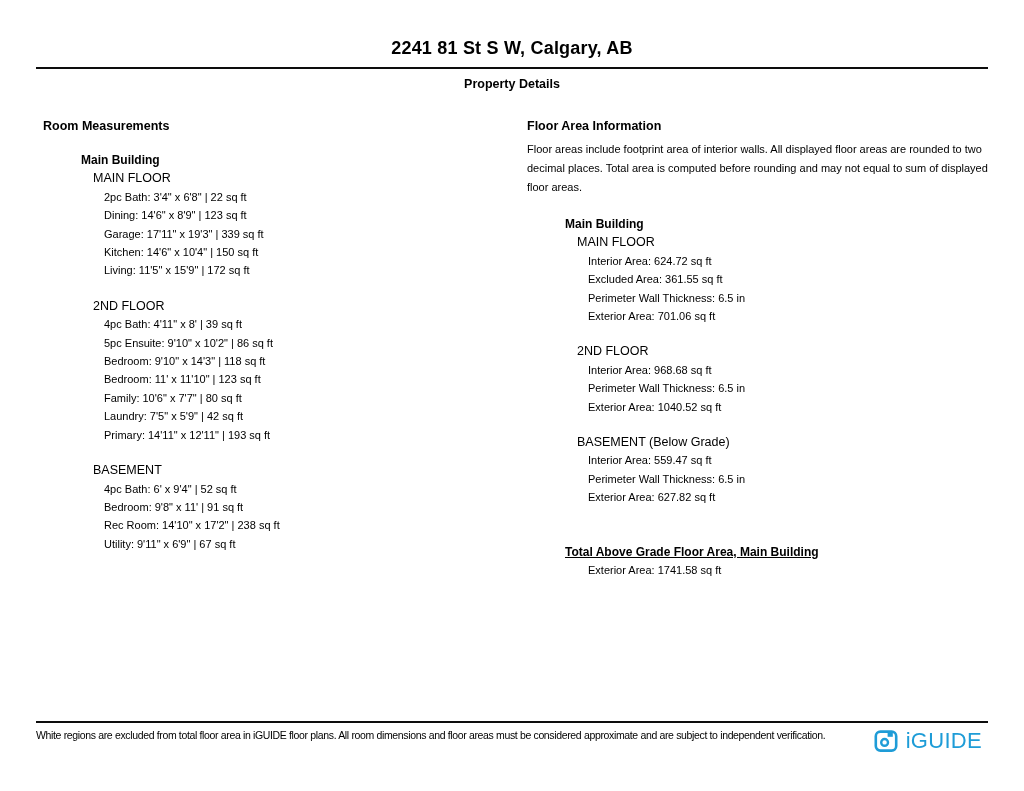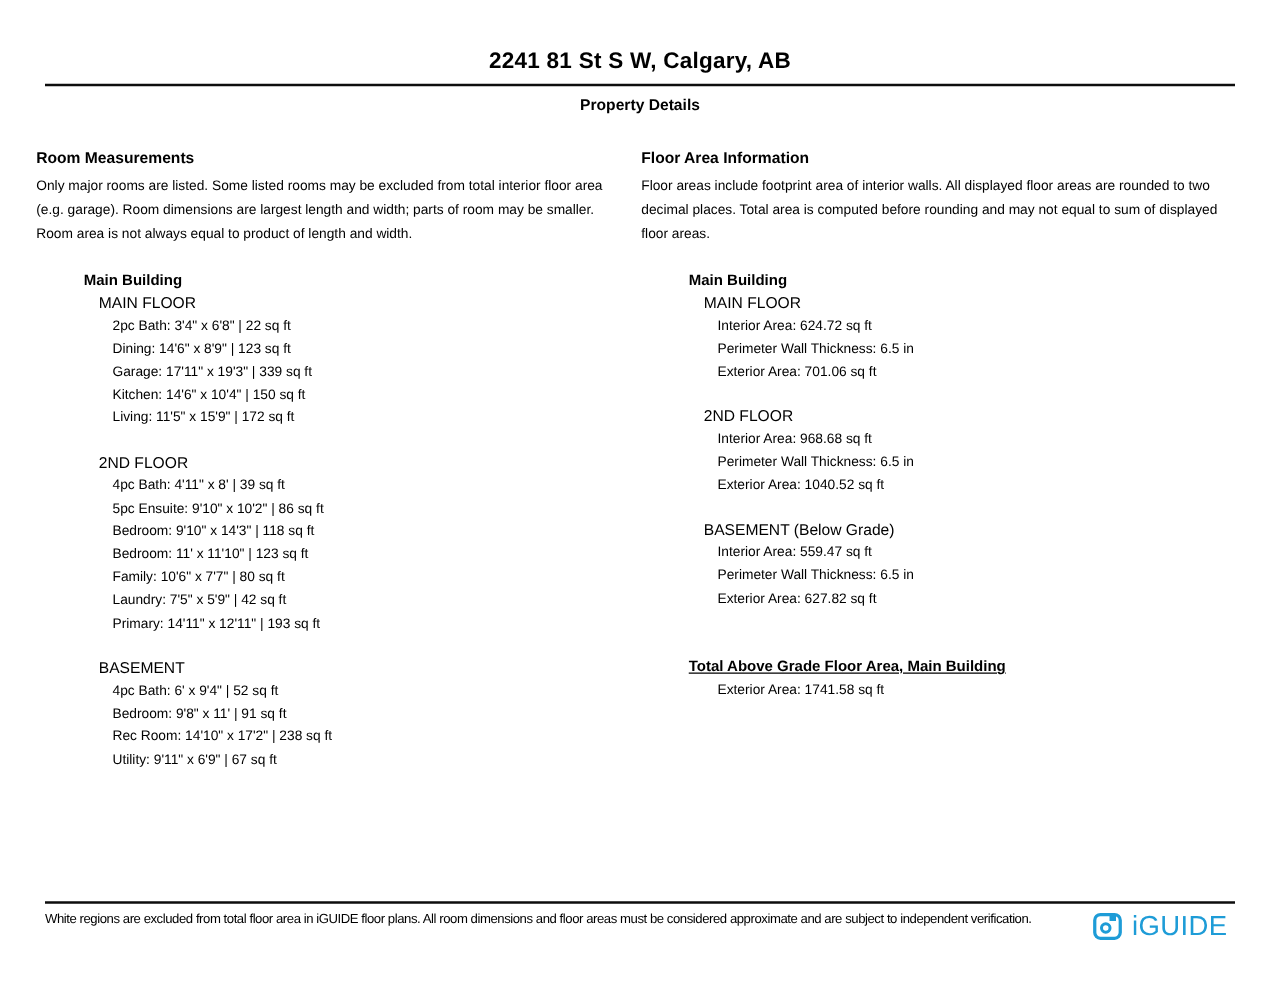--- a/index.html
+++ b/index.html
@@ -29,21 +29,21 @@
   }
   .page-subtitle {
     text-align: center;
     font-size: 12.5px;
     font-weight: bold;
     margin-top: 8px;
   }
   .content {
     display: flex;
     flex-direction: row;
-    padding-left: 29px;
+    padding-left: 43px;
     margin-top: 28px;
   }
   .col-left  { width: 484px; flex: 0 0 484px; }
   .col-right { width: 470px; flex: 0 0 470px; }
   .section-heading {
     font-size: 12.5px;
     font-weight: bold;
     margin-bottom: 7px;
   }
   .section-desc {
@@ -121,21 +121,20 @@
 <div class="page">
 
   <div class="page-title">2241 81 St S W, Calgary, AB</div>
   <hr class="header-rule">
   <div class="page-subtitle">Property Details</div>
 
   <div class="content">
 
     <div class="col-left">
       <div class="section-heading">Room Measurements</div>
-      <div class="section-desc">Only major rooms are listed. Some listed rooms may be excluded from total interior floor area (e.g. garage). Room dimensions are largest length and width; parts of room may be smaller. Room area is not always equal to product of length and width.</div>
       <div class="building-name">Main Building</div>
       <div class="floor-groups">
           <div class="floor-group">
             <div class="floor-name">MAIN FLOOR</div>
             <div class="detail-line">2pc Bath: 3'4" x 6'8" | 22 sq ft</div>
             <div class="detail-line">Dining: 14'6" x 8'9" | 123 sq ft</div>
             <div class="detail-line">Garage: 17'11" x 19'3" | 339 sq ft</div>
             <div class="detail-line">Kitchen: 14'6" x 10'4" | 150 sq ft</div>
             <div class="detail-line">Living: 11'5" x 15'9" | 172 sq ft</div>
           </div>
@@ -160,20 +159,21 @@
     </div>
 
     <div class="col-right">
       <div class="section-heading">Floor Area Information</div>
       <div class="section-desc">Floor areas include footprint area of interior walls. All displayed floor areas are rounded to two decimal places. Total area is computed before rounding and may not equal to sum of displayed floor areas.</div>
       <div class="building-name">Main Building</div>
       <div class="floor-groups">
           <div class="floor-group">
             <div class="floor-name">MAIN FLOOR</div>
             <div class="detail-line">Interior Area: 624.72 sq ft</div>
+            <div class="detail-line">Excluded Area: 361.55 sq ft</div>
             <div class="detail-line">Perimeter Wall Thickness: 6.5 in</div>
             <div class="detail-line">Exterior Area: 701.06 sq ft</div>
           </div>
           <div class="floor-group">
             <div class="floor-name">2ND FLOOR</div>
             <div class="detail-line">Interior Area: 968.68 sq ft</div>
             <div class="detail-line">Perimeter Wall Thickness: 6.5 in</div>
             <div class="detail-line">Exterior Area: 1040.52 sq ft</div>
           </div>
           <div class="floor-group">

